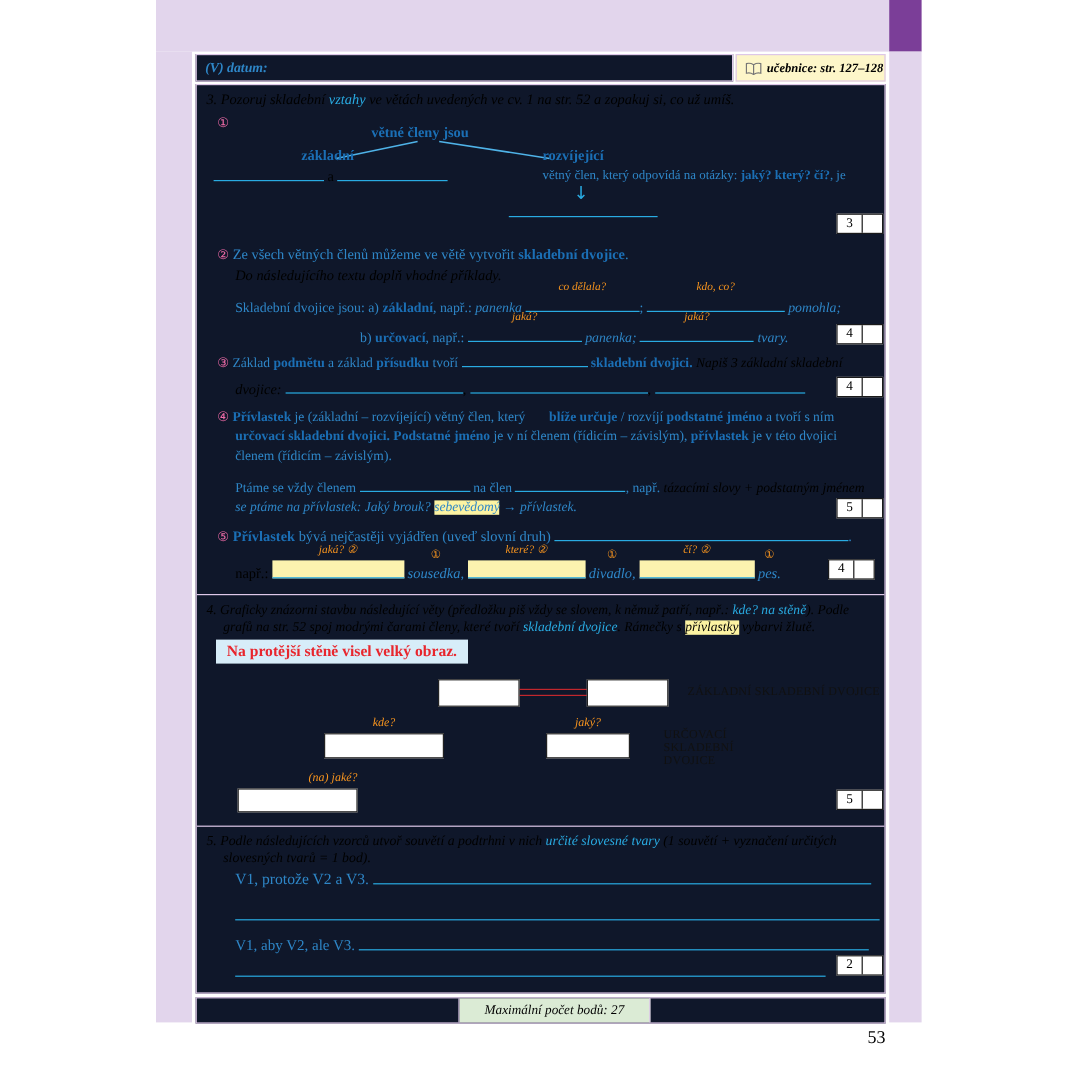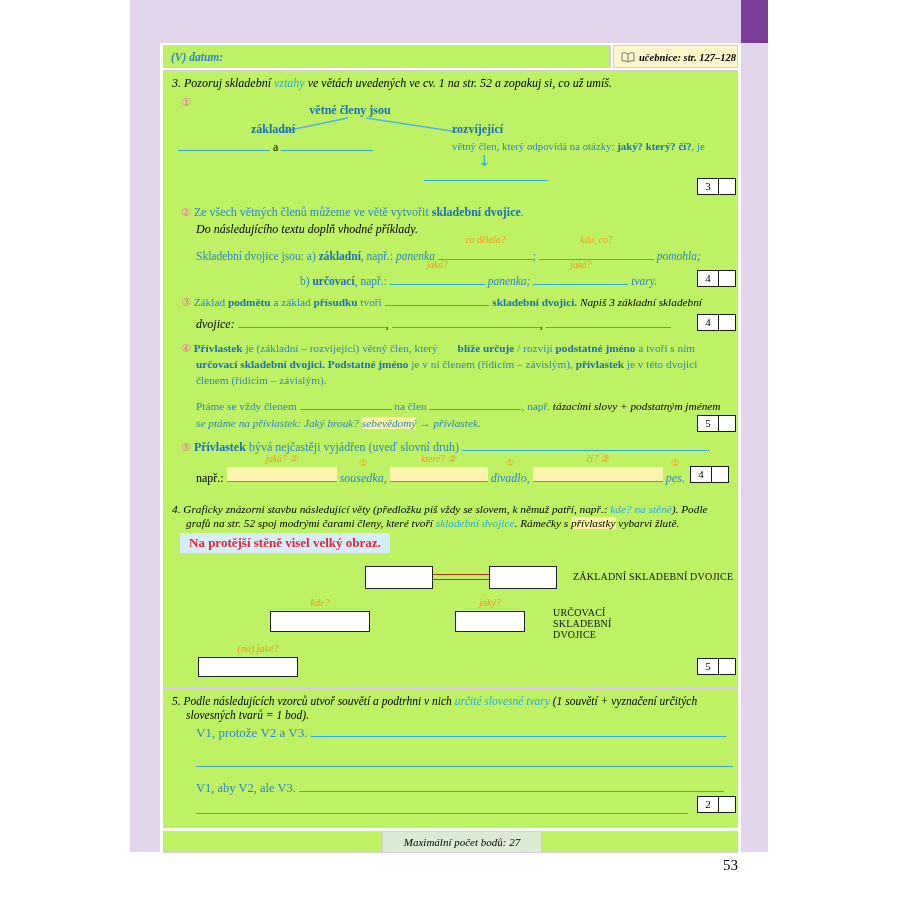--- a/index.html
+++ b/index.html
@@ -18,21 +18,21 @@
   .circ-or{color:#f7941e;font-family:"DejaVu Sans",sans-serif;font-style:normal;font-size:9px;}
   .blank{display:inline-block;border-bottom:1px solid #29abe2;height:11px;position:relative;vertical-align:baseline;}
   .yb{background:#fcf3af;}
   .hl{background:#fcf3a2;}
   .qlabel{position:absolute;left:50%;transform:translateX(-50%);top:-13px;color:#f7941e;
           font-size:9.5px;font-style:italic;white-space:nowrap;font-family:"Liberation Serif",serif;}
   .labeled{position:relative;display:inline-block;}
   .score{position:absolute;display:flex;height:15px;border:1.5px solid #1a1a1a;background:#fff;}
   .score .s1{width:20px;border-right:1.5px solid #1a1a1a;text-align:center;font-size:11px;line-height:15px;}
   .score .s2{width:16px;}
-  .panel{position:absolute;border:1.2px solid #ddc7e8;background:#bef264;box-sizing:border-box;}
+  .panel{position:absolute;border:1.2px solid #ddc7e8;background:#0f172a;box-sizing:border-box;}
   .band{position:absolute;background:#e2d5ec;}
   .divider{position:absolute;border-top:1.2px solid #ddc7e8;}
   .box{position:absolute;border:1.6px solid #222;background:#fff;box-sizing:border-box;}
   .caps{position:absolute;font-size:10px;letter-spacing:.2px;color:#111;white-space:nowrap;}
   .rule{position:absolute;border-top:1.1px solid #29abe2;}
   svg{display:block;}
 </style>
 </head>
 <body>
 
@@ -159,21 +159,21 @@
 <div class="line bl" style="left:181px;top:439px;">
   <span class="circ">⑤</span>
   <span class="dbl">Přívlastek</span><span> bývá nejčastěji vyjádřen (uveď slovní druh) </span><span class="blank" style="width:245px;"></span><span>.</span>
 </div>
 <div class="line blk" style="left:196px;top:467px;">
   <span>např.:</span>
   <span class="blank yb" style="width:110px;height:14px;"><i class="qlabel">jaká? ②</i></span>
   <span class="labeled bl it"><i class="qlabel circ-or" style="font-style:normal;">①</i><span>sousedka,</span></span>
   <span class="blank yb" style="width:98px;height:14px;"><i class="qlabel">které? ②</i></span>
   <span class="labeled bl it"><i class="qlabel circ-or" style="font-style:normal;">①</i><span>divadlo,</span></span>
-  <span class="blank yb" style="width:130px;height:14px;"><i class="qlabel">čí? ②</i></span>
+  <span class="blank yb" style="width:96px;height:14px;"><i class="qlabel">čí? ②</i></span>
   <span class="labeled bl it"><i class="qlabel circ-or" style="font-style:normal;">①</i><span>pes.</span></span>
 </div>
 <div class="score" style="left:690px;top:466px;">
   <span class="s1">4</span>
     <span class="s2"></span>
 </div>
 
 
 <div class="line blk it" style="left:172px;top:502px;font-size:11.3px;">
   <span>4. Graficky znázorni stavbu následující věty (předložku piš vždy se slovem, k němuž patří, např.: </span><span class="lbl">kde? na stěně</span><span>). Podle</span>
@@ -191,21 +191,21 @@
 <div class="line or it" style="left:270px;top:597px;width:100px;text-align:center;font-size:10px;">kde?</div>
 <div class="line or it" style="left:455px;top:597px;width:70px;text-align:center;font-size:10px;">jaký?</div>
 <div class="box" style="left:270px;top:611px;width:100px;height:21px;"></div>
 <div class="box" style="left:455px;top:611px;width:70px;height:21px;"></div>
 <div class="caps" style="left:553px;top:607px;line-height:11px;">
   <div>URČOVACÍ</div>
   <div>SKLADEBNÍ</div>
   <div>DVOJICE</div>
 </div>
 
-<div class="line or it" style="left:208px;top:643px;width:100px;text-align:center;font-size:10px;">(na) jaké?</div>
+<div class="line or it" style="left:198px;top:643px;width:100px;text-align:right;font-size:10px;">(na) jaké?</div>
 <div class="box" style="left:198px;top:657px;width:100px;height:20px;"></div>
 <div class="score" style="left:697px;top:658px;">
   <span class="s1">5</span>
     <span class="s2"></span>
 </div>
 
 
 <div class="line blk it" style="left:172px;top:694px;font-size:11.5px;">
   <span>5. Podle následujících vzorců utvoř souvětí a podtrhni v nich </span><span class="lbl">určité slovesné tvary</span><span> (1 souvětí + vyznačení určitých</span>
 </div>

